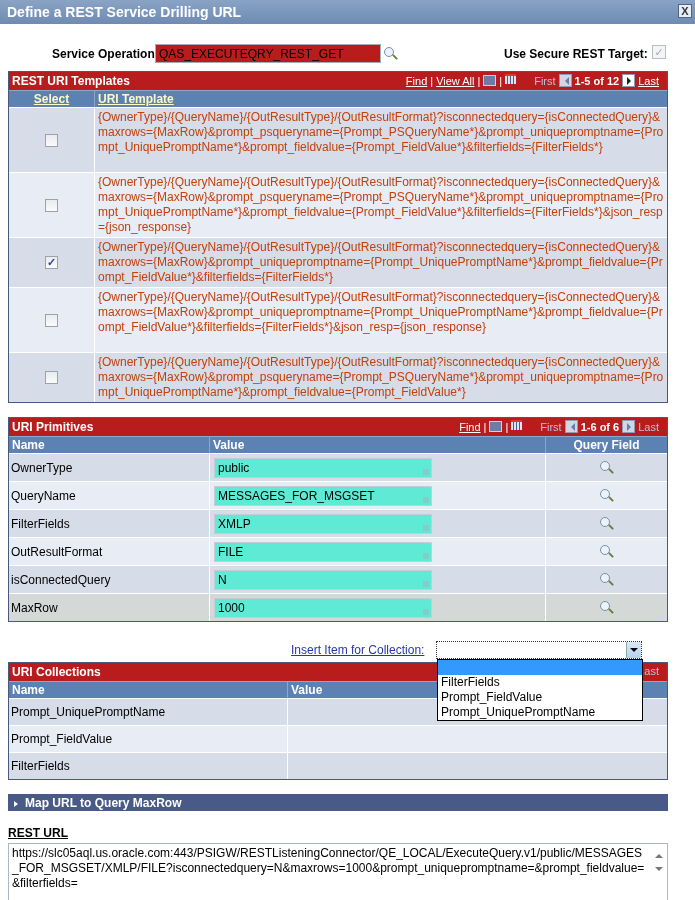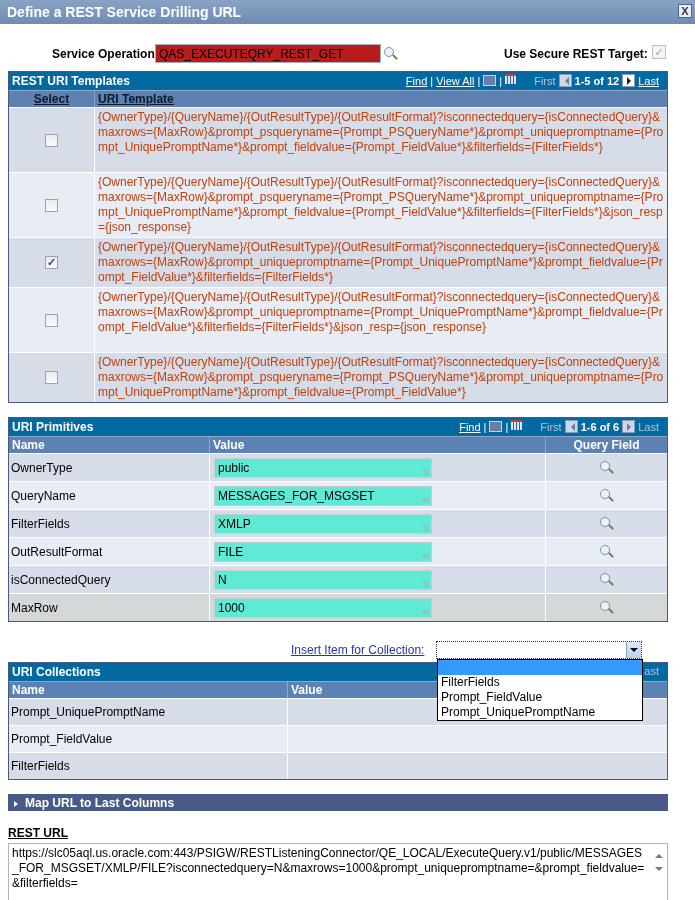--- a/index.html
+++ b/index.html
@@ -36,21 +36,21 @@
     background: #6b7b3a; transform: rotate(45deg);
   }
   .secure-label { position: absolute; left: 504px; top: 4px; font-weight: bold; }
   .secure-cb {
     position: absolute; left: 652px; top: 2px; width: 14px; height: 14px;
     border: 1px solid #b8bec6; background: #f3f4f6; color: #a0a8b0; font-size: 11px;
     line-height: 12px; text-align: center;
   }
   .grid-box { position: absolute; left: 8px; width: 660px; border: 1px solid #48587f; }
   .grid-head {
-    height: 18px; background: #0369a1; color: #fff; font-weight: bold; font-size: 12px;
+    height: 18px; background: #b91c1c; color: #fff; font-weight: bold; font-size: 12px;
     padding: 2px 3px; position: relative;
   }
   .nav {
     position: absolute; right: 8px; top: 2px; font-weight: normal; font-size: 11px; color: #fff;
     display: flex; align-items: center; gap: 3px;
   }
   .nav a { color: #fff; text-decoration: underline; }
   .nav .dim { color: #b8c3da; }
   .nav .sep { color: #fff; }
   .nav .icon-box {
@@ -74,21 +74,21 @@
   .nav .arrow.left::after { left: 1px; border-right-color: #6b7ca6; }
   .nav .arrow.right::after { left: 4px; border-left-color: #222; }
   .nav .arrow.right.dimmed::after { border-left-color: #6b7ca6; }
   .nav .count { font-weight: bold; }
   .col-head {
     display: flex; background: #5b82b2; color: #fff; font-weight: bold; font-size: 12px;
     height: 17px; border-top: 1px solid #8ea6c8;
   }
   .col-head > div { padding: 1px 3px; border-right: 1px solid #8ea6c8; }
   .col-head > div:last-child { border-right: none; }
-  .col-head a { color: #0f172a; text-decoration: underline; }
+  .col-head a { color: #fef9c3; text-decoration: underline; }
   .row { display: flex; border-top: 1px solid #ffffff; }
   .row.odd { background: #d6dce8; }
   .row.even { background: #e8ecf4; }
   .row.last { background: #d4d9d7; }
   .row > div { border-right: 1px solid #fff; }
   .row > div:last-child { border-right: none; }
   .cell-cb { display: flex; align-items: center; justify-content: center; }
   .cb {
     width: 13px; height: 13px; border: 1px solid #9aa3ad;
     background: linear-gradient(#e9ebee, #fbfbfc); font-size: 11px; line-height: 11px;
@@ -356,21 +356,21 @@
 </div>
 
 <div class="dd-list">
   <div class="sel"></div>
   <div>FilterFields</div>
   <div>Prompt_FieldValue</div>
   <div>Prompt_UniquePromptName</div>
 </div>
 
 <div class="map-bar">
-  <span class="tri"></span><span>Map URL to Last Columns</span>
+  <span class="tri"></span><span>Map URL to Query MaxRow</span>
 </div>
 
 <div class="rest-label">REST URL</div>
 <div class="rest-area">
   <span style="word-break:break-all;">https://slc05aql.us.oracle.com:443/PSIGW/RESTListeningConnector/QE_LOCAL/ExecuteQuery.v1/public/MESSAGES_FOR_MSGSET/XMLP/FILE?isconnectedquery=N&amp;maxrows=1000&amp;prompt_uniquepromptname=&amp;prompt_fieldvalue=&amp;filterfields=</span>
   <div class="rest-scroll">
     <span class="up"></span>
     <span class="down"></span>
   </div>
 </div>

